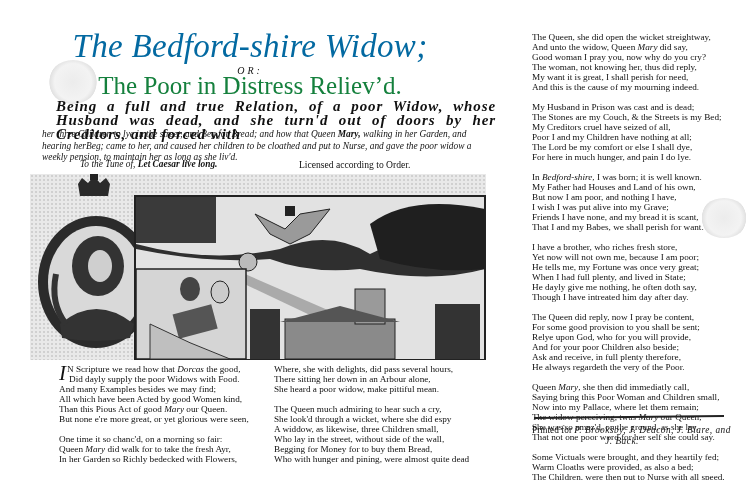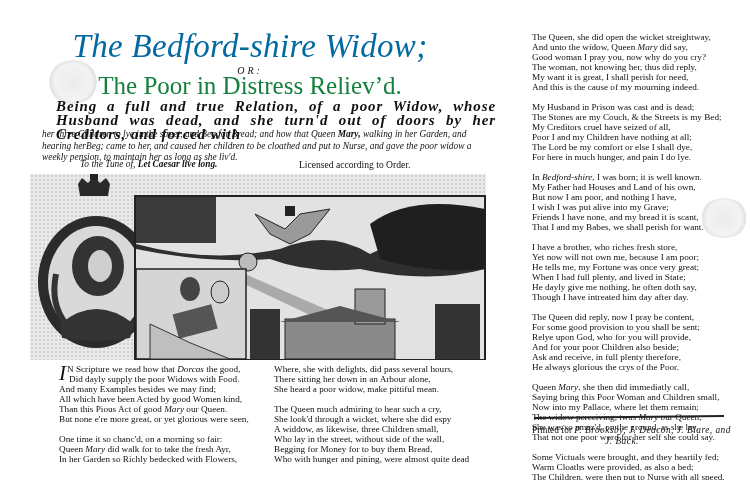--- a/index.html
+++ b/index.html
@@ -196,21 +196,21 @@
         <span class="line">When I had full plenty, and lived in State;</span>
         <span class="line">He dayly give me nothing, he often doth say,</span>
         <span class="line">Though I have intreated him day after day.</span>
       </div>
       <div class="stanza">
         <span class="line">The Queen did reply, now I pray be content,</span>
         <span class="line">For some good provision to you shall be sent;</span>
         <span class="line">Relye upon God, who for you will provide,</span>
         <span class="line">And for your poor Children also beside;</span>
         <span class="line">Ask and receive, in full plenty therefore,</span>
-        <span class="line">He always glorious the crys of the Poor.</span>
+        <span class="line">He always regardeth the very of the Poor.</span>
       </div>
       <div class="stanza">
         <span class="line">Queen <i>Mary</i>, she then did immediatly call,</span>
         <span class="line">Saying bring this Poor Woman and Children small,</span>
         <span class="line">Now into my Pallace, where let them remain;</span>
         <span class="line">The widow perceiving, twas <i>Mary</i> our Queen,</span>
         <span class="line">She was so amaz'd, on the ground, as she lay,</span>
         <span class="line">That not one poor word for her self she could say.</span>
       </div>
       <div class="stanza">

